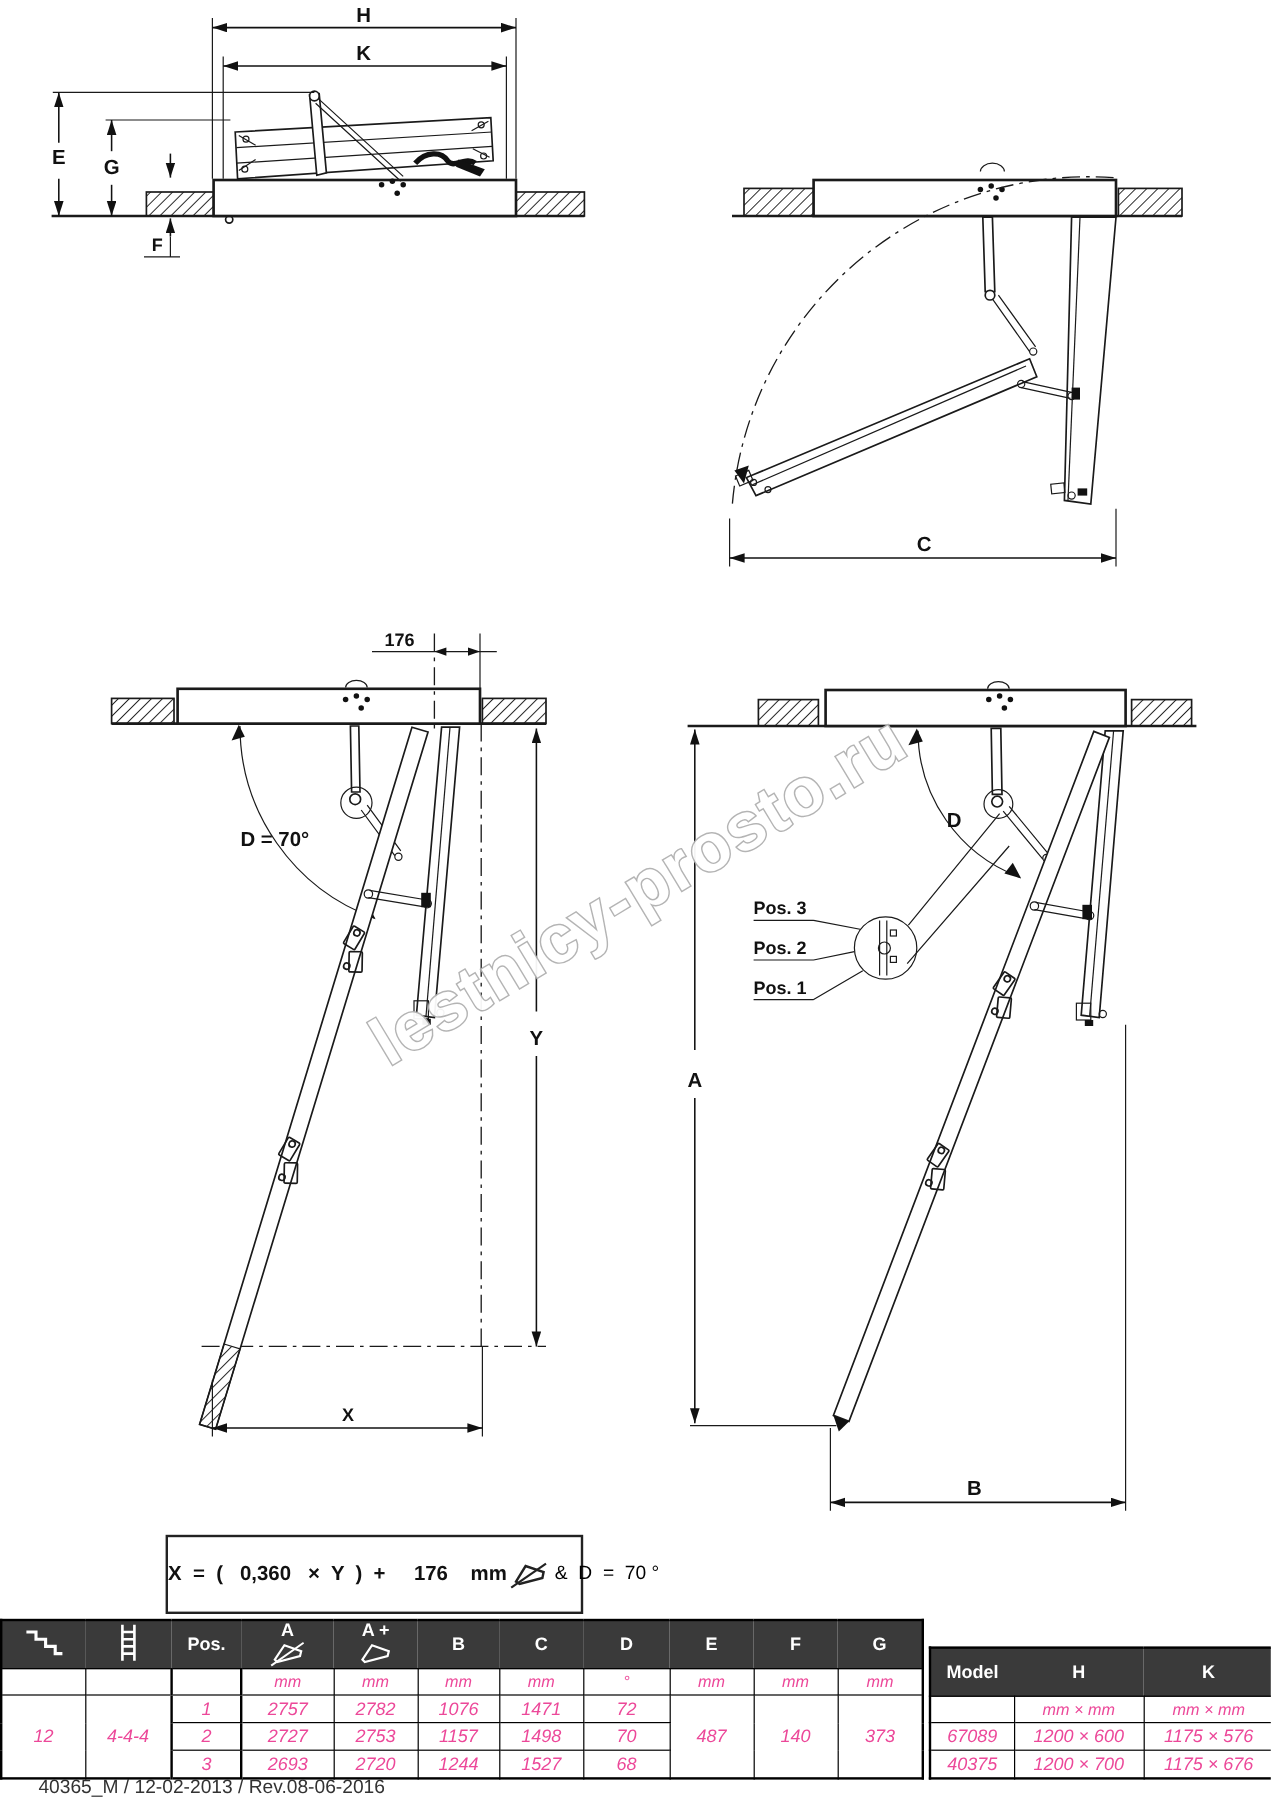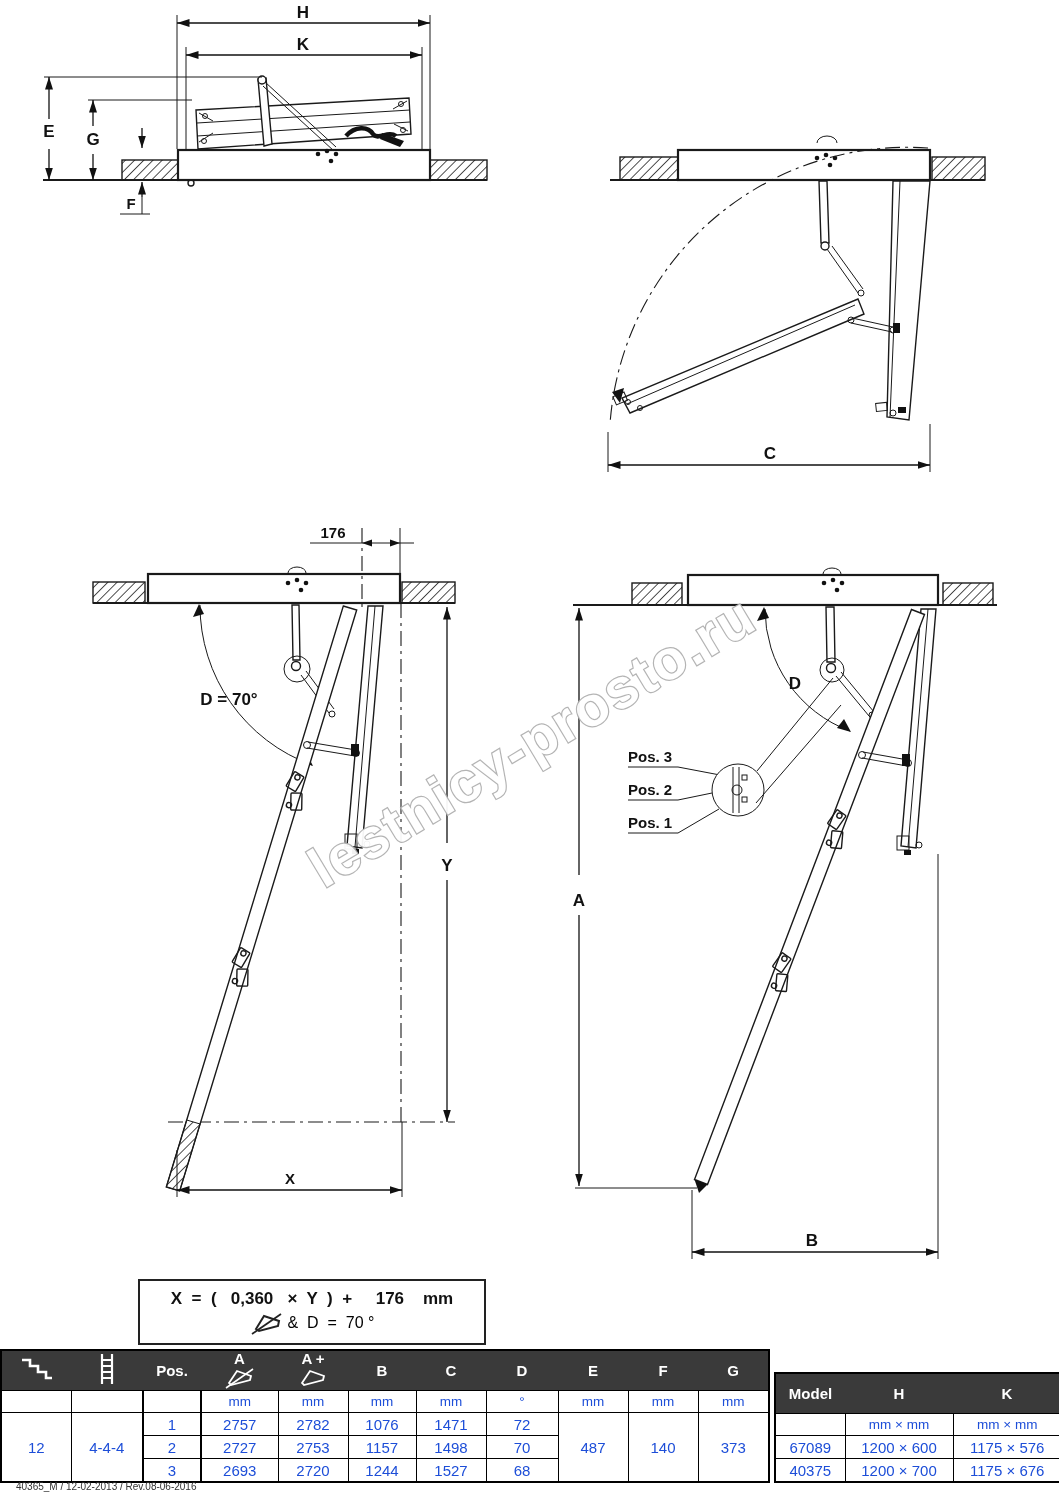--- a/index.html
+++ b/index.html
@@ -13,38 +13,38 @@
   .dim-e{stroke:#111;stroke-width:1.3;fill:none;marker-end:url(#ar);}
   .dashdot{stroke:#1a1a1a;stroke-width:1.1;fill:none;stroke-dasharray:15 5 3 5;}
   .whitefill{fill:#fff;}
   .t17{font-family:"Liberation Sans",sans-serif;font-weight:bold;font-size:17px;fill:#111;}
   .t15{font-family:"Liberation Sans",sans-serif;font-weight:bold;font-size:15px;fill:#111;}
   .wm{font-family:"Liberation Sans",sans-serif;font-weight:bold;font-size:56px;letter-spacing:2px;
       fill:#ffffff;stroke:#b0b0b0;stroke-width:2.4px;paint-order:stroke;opacity:.95;}
   .hatchrect{fill:url(#hatch);stroke:#1a1a1a;stroke-width:1.4;}
 
   .formula{position:absolute;left:138px;top:1279px;width:344px;height:62px;border:2px solid #222;
-           display:flex;flex-direction:column;justify-content:center;align-items:center;gap:2px;background:#fff;}
+           display:flex;flex-direction:row;justify-content:flex-start;align-items:center;gap:2px;background:#fff;}
   .formula .l1{font-weight:bold;font-size:17px;color:#111;white-space:pre;}
   .formula .l2{display:flex;align-items:center;font-size:16px;color:#000000;white-space:pre;}
   .formula .l2 svg{margin-right:4px;}
 
   .tables{position:absolute;left:0;top:1349px;width:1059px;display:flex;gap:4px;align-items:flex-end;}
   table{border-collapse:collapse;table-layout:fixed;background:#fff;}
   table.main{width:768px;border:2px solid #000;}
   table.model{width:287px;border:2px solid #000;}
   th{background:#3a3a3a;color:#fff;font-weight:bold;font-size:15px;height:39px;border:0;padding:0;text-align:center;vertical-align:middle;}
-  td{border:1px solid #000;text-align:center;vertical-align:middle;font-size:15px;color:#1d4ed8;padding:0;}
+  td{border:1px solid #000;text-align:center;vertical-align:middle;font-size:15px;color:#ec4899;padding:0;font-style:italic;}
   tr.units td{height:21px;font-size:13.5px;}
   tr.data td{height:22px;}
   .bl2{border-left:2px solid #000;}
   .br2{border-right:2px solid #000;}
   .deg{font-size:13px;}
   .hcell{display:flex;flex-direction:column;align-items:center;justify-content:center;line-height:13px;gap:2px;}
-  .footer{position:absolute;left:16px;top:1481px;font-size:10px;color:#333;}
+  .footer{position:absolute;left:32px;top:1481px;font-size:16px;color:#333;}
 </style>
 </head>
 <body>
 
 
 
 <svg width="1059" height="1345" viewBox="0 0 1059 1345">
   <defs>
     <marker id="ar" markerUnits="userSpaceOnUse" markerWidth="13" markerHeight="9" refX="12.5" refY="4" orient="auto-start-reverse">
       <path d="M0,0 L12.5,4 L0,8 Z" fill="#111"></path>

